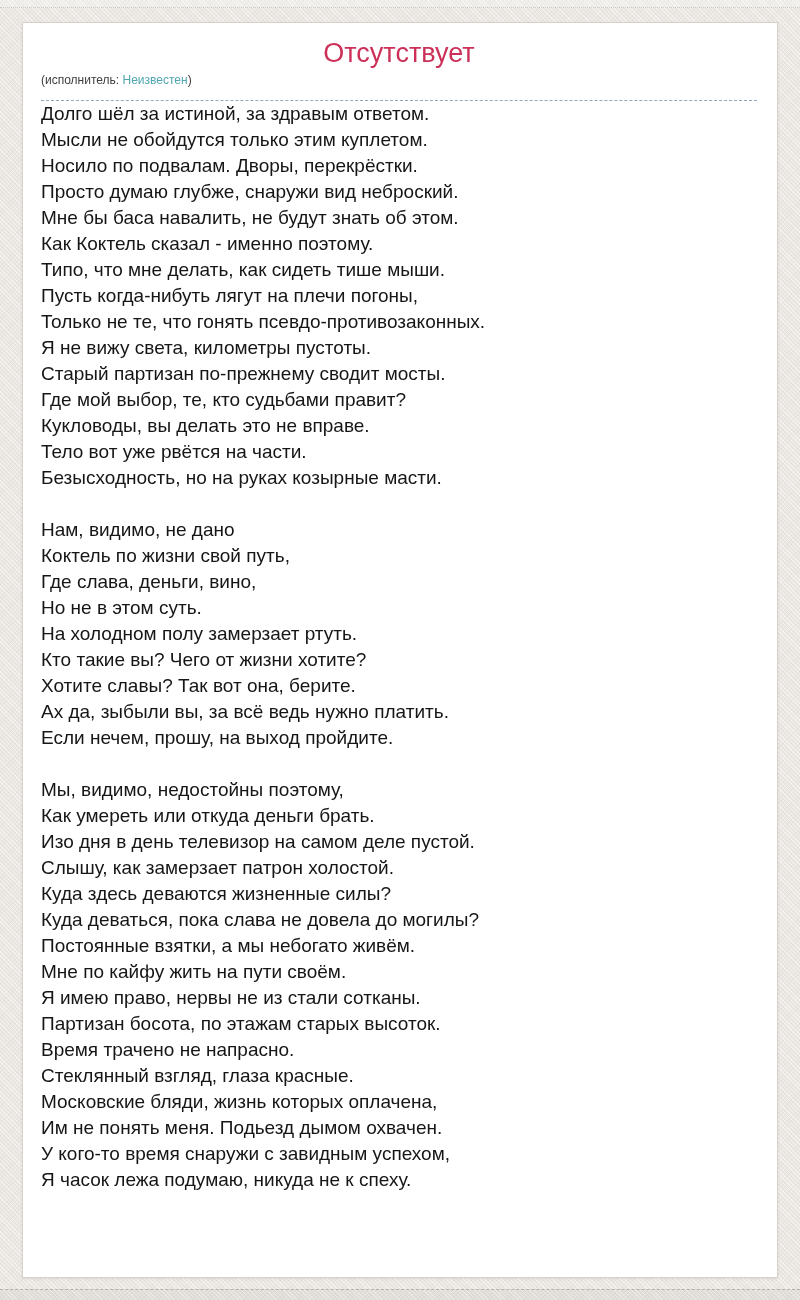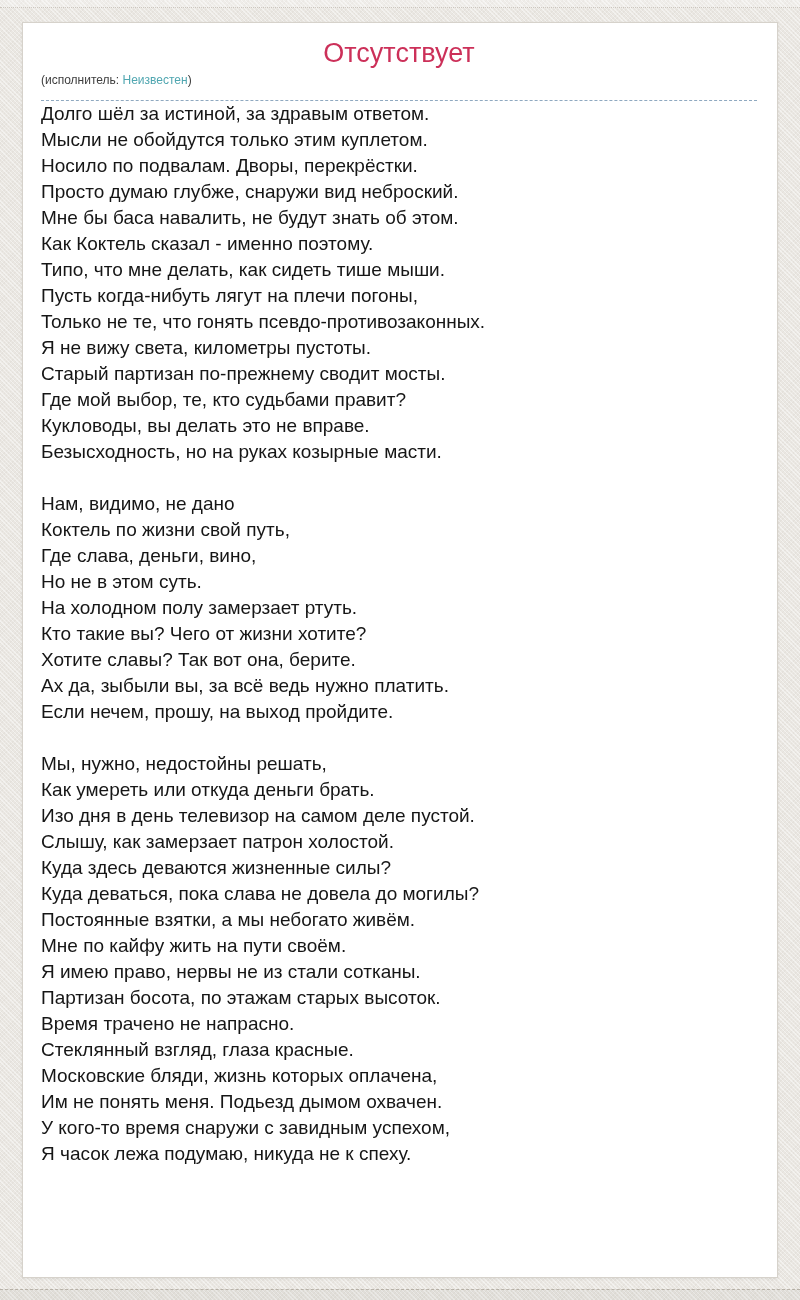--- a/index.html
+++ b/index.html
@@ -87,33 +87,34 @@
       <div class="line">Просто думаю глубже, снаружи вид неброский.</div>
       <div class="line">Мне бы баса навалить, не будут знать об этом.</div>
       <div class="line">Как Коктель сказал - именно поэтому.</div>
       <div class="line">Типо, что мне делать, как сидеть тише мыши.</div>
       <div class="line">Пусть когда-нибуть лягут на плечи погоны,</div>
       <div class="line">Только не те, что гонять псевдо-противозаконных.</div>
       <div class="line">Я не вижу света, километры пустоты.</div>
       <div class="line">Старый партизан по-прежнему сводит мосты.</div>
       <div class="line">Где мой выбор, те, кто судьбами правит?</div>
       <div class="line">Кукловоды, вы делать это не вправе.</div>
+      <div class="line">Тело вот уже рвётся на части.</div>
       <div class="line">Безысходность, но на руках козырные масти.</div>
       <div class="stanza-gap"></div>
       <div class="line">Нам, видимо, не дано</div>
       <div class="line">Коктель по жизни свой путь,</div>
       <div class="line">Где слава, деньги, вино,</div>
       <div class="line">Но не в этом суть.</div>
       <div class="line">На холодном полу замерзает ртуть.</div>
       <div class="line">Кто такие вы? Чего от жизни хотите?</div>
       <div class="line">Хотите славы? Так вот она, берите.</div>
       <div class="line">Ах да, зыбыли вы, за всё ведь нужно платить.</div>
       <div class="line">Если нечем, прошу, на выход пройдите.</div>
       <div class="stanza-gap"></div>
-      <div class="line">Мы, нужно, недостойны решать,</div>
+      <div class="line">Мы, видимо, недостойны поэтому,</div>
       <div class="line">Как умереть или откуда деньги брать.</div>
       <div class="line">Изо дня в день телевизор на самом деле пустой.</div>
       <div class="line">Слышу, как замерзает патрон холостой.</div>
       <div class="line">Куда здесь деваются жизненные силы?</div>
       <div class="line">Куда деваться, пока слава не довела до могилы?</div>
       <div class="line">Постоянные взятки, а мы небогато живём.</div>
       <div class="line">Мне по кайфу жить на пути своём.</div>
       <div class="line">Я имею право, нервы не из стали сотканы.</div>
       <div class="line">Партизан босота, по этажам старых высоток.</div>
       <div class="line">Время трачено не напрасно.</div>

